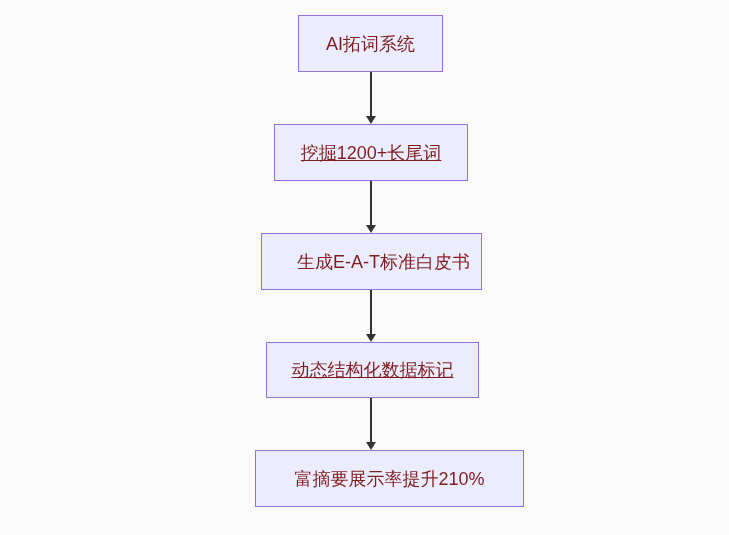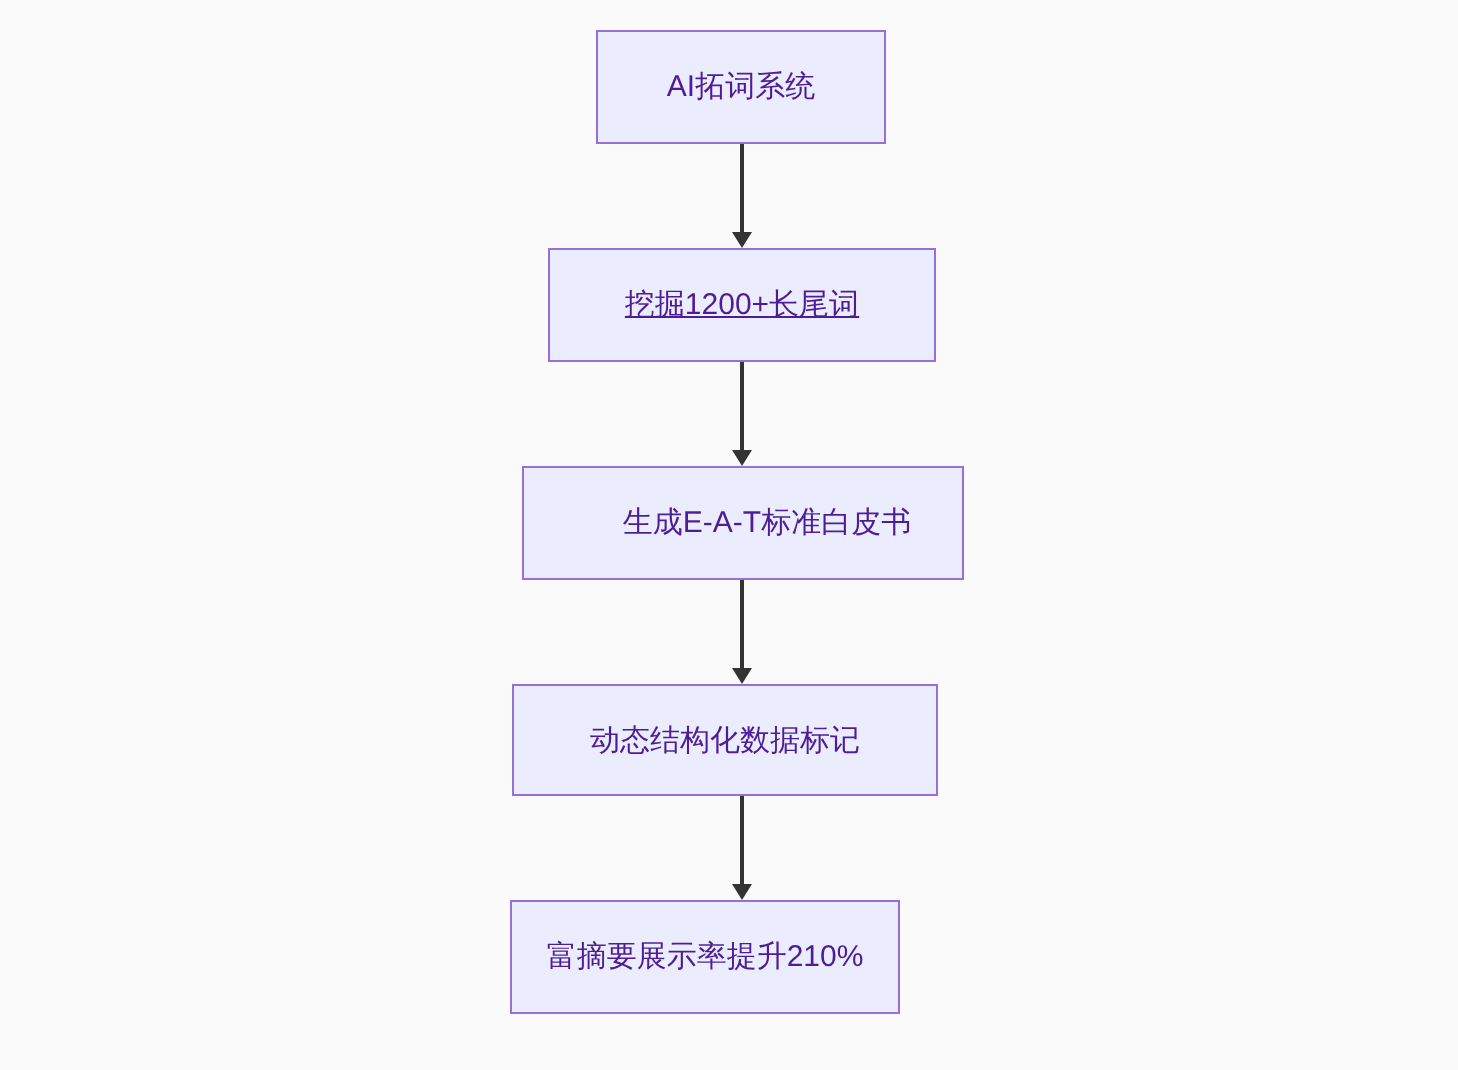--- a/index.html
+++ b/index.html
@@ -15,30 +15,30 @@
     overflow: hidden;
   }
   .node {
     position: absolute;
     box-sizing: border-box;
     background: #ECECFF;
     border: 1px solid #9370DB;
     display: flex;
     align-items: center;
     justify-content: center;
-    color: #4c1d95;
-    font-size: 15px;
+    color: #7f1d1d;
+    font-size: 18px;
     text-align: center;
     white-space: nowrap;
   }
   .node-1 { left: 298px; top: 15px;  width: 145px; height: 57px; }
   .node-2 { left: 274px; top: 124px; width: 194px; height: 57px; text-decoration: underline; }
   .node-3 { left: 261px; top: 233px; width: 221px; height: 57px; padding-left: 24px; }
-  .node-4 { left: 256px; top: 342px; width: 213px; height: 56px; }
-  .node-5 { left: 255px; top: 450px; width: 195px; height: 57px; }
+  .node-4 { left: 266px; top: 342px; width: 213px; height: 56px; text-decoration: underline; }
+  .node-5 { left: 255px; top: 450px; width: 269px; height: 57px; }
 
   .edge {
     position: absolute;
     left: 366px;   
     width: 10px;
     display: flex;
     flex-direction: column;
     align-items: center;
   }
   .edge-1 { top: 72px;  height: 52px; }

